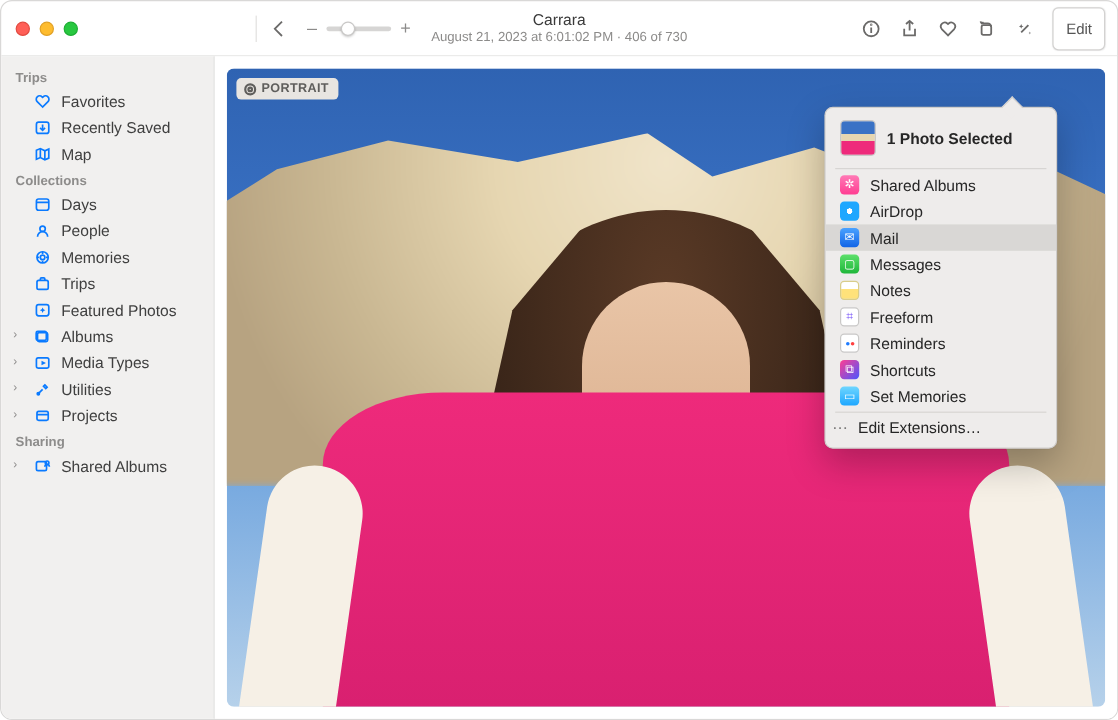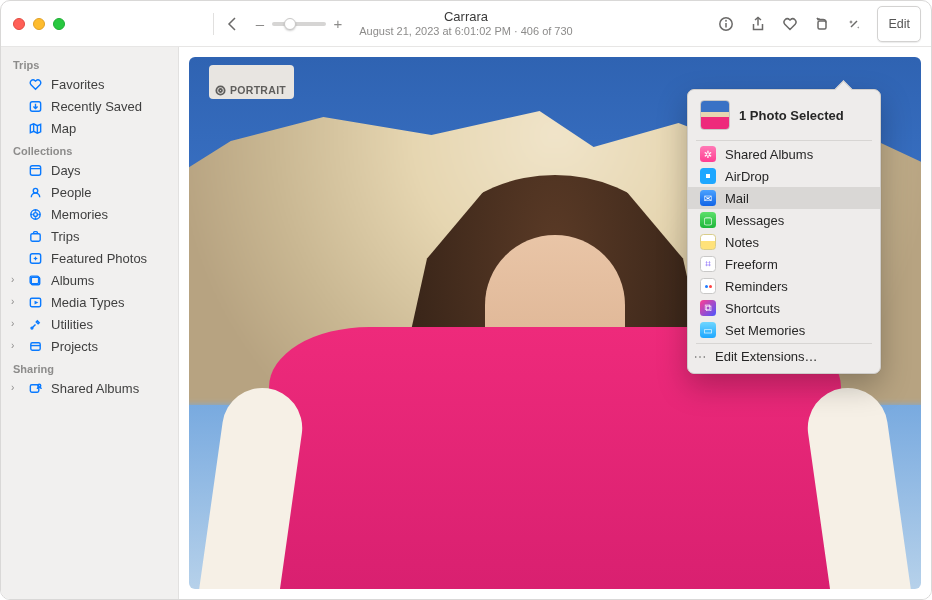--- a/index.html
+++ b/index.html
@@ -38,21 +38,21 @@
   .photo { flex: 1; border-radius: 6px; position: relative; overflow: hidden; }
   .sky { position: absolute; inset: 0; background: linear-gradient(180deg, #2f63b2 0%, #3a72c5 30%, #6fa4de 60%, #b6d1ea 100%); }
   .rock { position: absolute; top: 48px; left: -20px; right: -20px; height: 300px; background: radial-gradient(circle at 50% 10%, #f0e4c9 0%, #e6d6b1 30%, #c9b792 60%, #b7a381 80%); clip-path: polygon(0% 25%, 8% 12%, 20% 4%, 34% 10%, 48% 2%, 55% 14%, 66% 6%, 78% 18%, 90% 10%, 100% 22%, 100% 100%, 0% 100%); filter: blur(3px); }
   .shirt { position: absolute; bottom: 0; left: 80px; right: 80px; top: 270px; background: linear-gradient(180deg, #ee2a7b 0%, #d92070 100%); border-radius: 100px 100px 0 0 / 60px 60px 0 0; }
   .arm { position: absolute; width: 80px; background: #f6f0e6; }
   .arm.left { top: 330px; left: 20px; height: 270px; transform: rotate(8deg); border-radius: 50px; }
   .arm.right { top: 330px; right: 20px; height: 270px; transform: rotate(-8deg); border-radius: 50px; }
   .head { position: absolute; top: 178px; left: 50%; transform: translateX(-50%); width: 140px; height: 180px; background: linear-gradient(180deg,#e9c5a7,#d9ae8c); border-radius: 70px 70px 64px 64px; }
   .hair { position: absolute; top: 118px; left: 50%; transform: translateX(-50%); width: 320px; height: 380px; background: radial-gradient(ellipse at 50% 20%, #5a3a26 0%, #3c271a 60%, #2b1b11 100%); border-radius: 180px 180px 160px 160px; clip-path: polygon(32% 0, 68% 0, 90% 22%, 100% 60%, 94% 100%, 6% 100%, 0 60%, 10% 22%); }
   .hair::after { content:""; position:absolute; top: 60px; left: 50%; transform: translateX(-50%); width: 150px; height: 200px; background: transparent; }
-  .badge { position: absolute; top: 8px; left: 20px; background: #e8e5e1; color: #5f5e5c; font-size: 10.5px; font-weight: 700; letter-spacing: 0.3px; padding: 19px 8px 3px 6px; border-radius: 4px; display: flex; align-items: center; gap: 4px; }
+  .badge { position: absolute; top: 8px; left: 8px; background: #e8e5e1; color: #5f5e5c; font-size: 10.5px; font-weight: 700; letter-spacing: 0.3px; padding: 3px 8px 3px 6px; border-radius: 4px; display: flex; align-items: center; gap: 4px; }
   .badge svg { width: 11px; height: 11px; stroke: #5f5e5c; fill: none; stroke-width: 2; }
   
   .sharemenu { position: absolute; top: 42px; right: 50px; width: 194px; background: #eeeceb; border: 1px solid #cfcdcb; border-radius: 7px; box-shadow: 0 12px 30px rgba(0,0,0,0.25), 0 0 0 0.5px rgba(0,0,0,0.05); padding: 6px 0 6px; font-size: 13px; color: #262626; z-index: 20; }
   .sharemenu .hdr { display: flex; align-items: center; gap: 9px; padding: 4px 12px 8px; font-weight: 700; font-size: 13px; }
   .sharemenu .thumb { width: 30px; height: 30px; border-radius: 4px; background: linear-gradient(180deg,#3a72c5 0 38%, #e6d6b1 38% 58%, #ee2a7b 58% 100%); border: 0.5px solid #c9c8c7; }
   .sharemenu hr { border: none; border-top: 1px solid #d7d5d3; margin: 2px 8px; }
   .mitem { display: flex; align-items: center; gap: 9px; padding: 3px 12px; }
   .mitem.hover { background: #d9d7d5; }
   .mitem .icon { width: 16px; height: 16px; border-radius: 3.5px; display: flex; align-items: center; justify-content: center; font-size: 10px; color: #fff; }
   .mitem .chev { width: 12px; margin-left: -6px; display: flex; justify-content: center; color: #7b7a79; }

